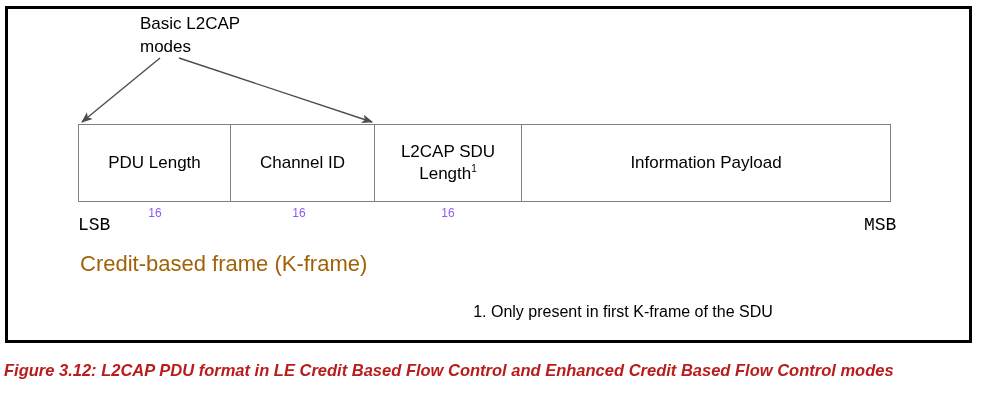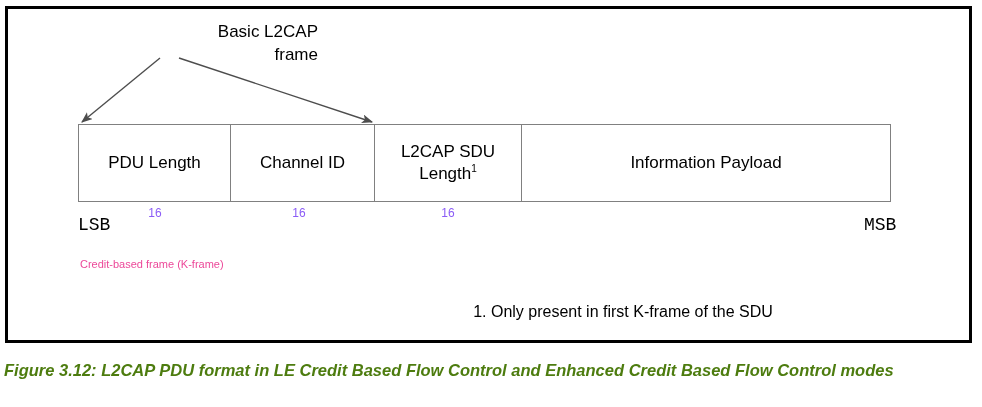--- a/index.html
+++ b/index.html
@@ -35,25 +35,24 @@
     box-sizing: border-box;
     background: #ffffff;
   }
 
   
   .header-label {
     position: absolute;
     left: 140px;
     top: 12px;
     width: 178px;
-    text-align: right;
+    text-align: left;
     font-size: 17px;
     line-height: 23px;
     color: #000000;
-    margin-top: 8px;
   }
 
   
   .arrow-layer {
     position: absolute;
     left: 0;
     top: 0;
     width: 982px;
     height: 407px;
     pointer-events: none;
@@ -122,23 +121,23 @@
     font-family: Liberation Mono, monospace;
   }
   .endpoint-lsb { left: 78px; }
   .endpoint-msb { left: 864px; }
 
   
   .frame-name {
     position: absolute;
     left: 80px;
     top: 254px;
-    font-size: 11px;
+    font-size: 22px;
     line-height: 20px;
-    color: #ec4899;
+    color: #a16207;
   }
 
   
   .footnote {
     position: absolute;
     left: 340px;
     top: 302px;
     width: 566px;
     text-align: center;
     font-size: 16px;
@@ -149,33 +148,33 @@
   
   .figure-caption {
     position: absolute;
     left: 4px;
     top: 360px;
     width: 950px;
     font-size: 16.5px;
     line-height: 21px;
     font-weight: bold;
     font-style: italic;
-    color: #4d7c0f;
+    color: #b91c1c;
   }
 </style>
 </head>
 <body>
 
 <div id="figure-root">
 
   <div class="figure-frame"></div>
 
   <div class="header-label">
     <div>Basic L2CAP</div>
-    <div>frame</div>
+    <div>modes</div>
   </div>
 
   <svg class="arrow-layer" viewBox="0 0 982 407" width="982" height="407" xmlns="http://www.w3.org/2000/svg">
     <defs>
       <marker id="arrowhead" markerWidth="9" markerHeight="9" refX="7.2" refY="3.2" orient="auto" markerUnits="strokeWidth">
         <path d="M0,0 L8,3.2 L0,6.4 L1.9,3.2 z" fill="#4d4d4d"></path>
       </marker>
     </defs>
     <line x1="160" y1="58" x2="82" y2="122" stroke="#4d4d4d" stroke-width="1.4" marker-end="url(#arrowhead)"></line>
     <line x1="179" y1="58" x2="372" y2="122" stroke="#4d4d4d" stroke-width="1.4" marker-end="url(#arrowhead)"></line>

